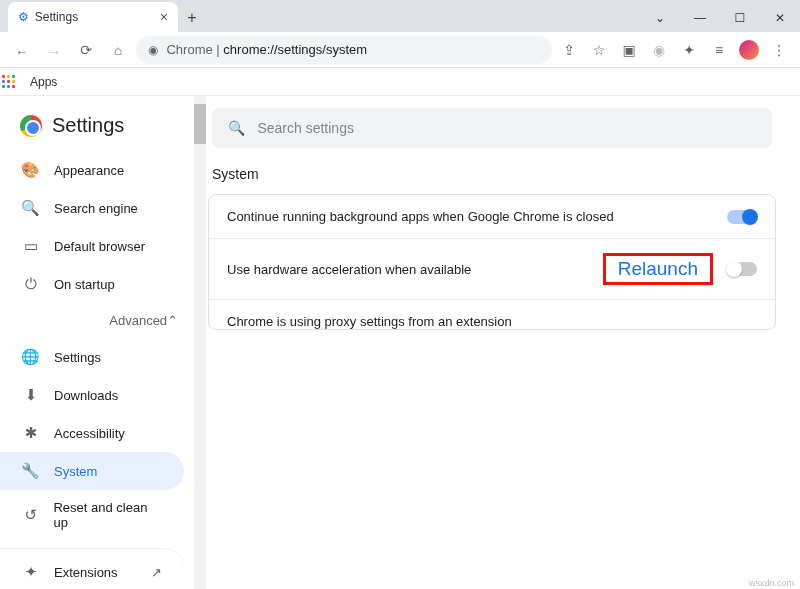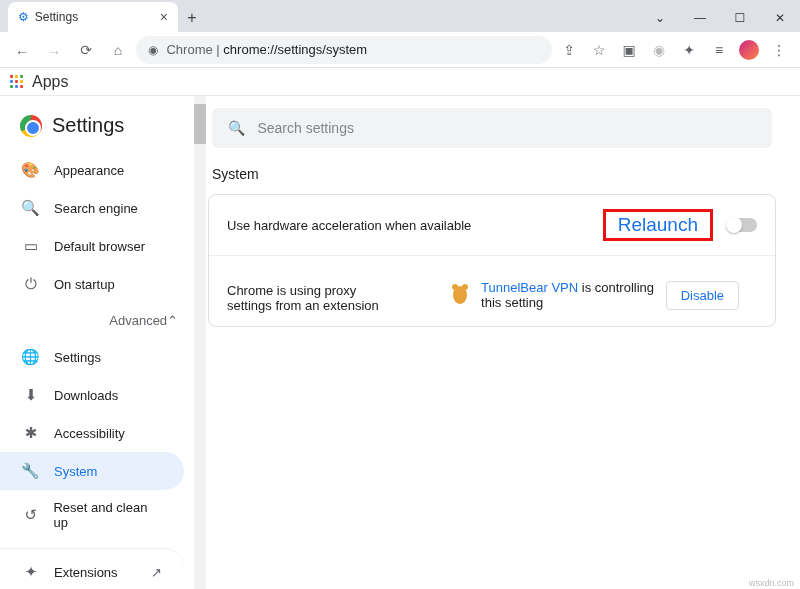--- a/index.html
+++ b/index.html
@@ -19,21 +19,21 @@
 .toolbar .icon-btn.disabled { color: #bbb; }
 .omnibox { flex: 1; height: 28px; background: #f1f3f4; border-radius: 14px; display: flex; align-items: center; padding: 0 12px; gap: 8px; font-size: 13px; color: #5f6368; }
 .omnibox .secure { font-size: 12px; }
 .omnibox .url-prefix { color: #5f6368; }
 .omnibox .url-path { color: #202124; }
 .right-icons { display: flex; align-items: center; gap: 4px; }
 .right-icons .ic { width: 26px; height: 26px; display:flex;align-items:center;justify-content:center; color:#5f6368; font-size:14px; }
 .avatar { width: 20px; height: 20px; border-radius: 50%; background: linear-gradient(135deg,#c28,#f84); }
 
 
-.bookmark-bar { height: 28px; border-bottom: 1px solid #e8e8e8; display: flex; align-items: center; padding: 0 10px; gap: 8px; font-size: 16px; color: #333; }
+.bookmark-bar { height: 28px; border-bottom: 1px solid #e8e8e8; display: flex; align-items: center; padding: 0 2px; gap: 14px; font-size: 12px; color: #333; }
 .apps-dots { width:14px; height:14px; display:grid; grid-template-columns:repeat(3,1fr); gap:1px;}
 .apps-dots span{width:3px;height:3px;border-radius:1px;}
 .apps-dots span:nth-child(1){background:#ea4335}.apps-dots span:nth-child(2){background:#fbbc04}.apps-dots span:nth-child(3){background:#34a853}
 .apps-dots span:nth-child(4){background:#4285f4}.apps-dots span:nth-child(5){background:#ea4335}.apps-dots span:nth-child(6){background:#fbbc04}
 .apps-dots span:nth-child(7){background:#34a853}.apps-dots span:nth-child(8){background:#4285f4}.apps-dots span:nth-child(9){background:#ea4335}
 
 
 .content { display: flex; height: calc(589px - 96px); }
 .sidebar { width: 200px; padding-top: 12px; position: relative; }
 .sidebar-scroll { position:absolute; right:-6px; top:0; bottom:0; width:12px; background:#f1f1f1; }
@@ -192,36 +192,36 @@
   <div class="main">
     <div class="search-box">
       <span>🔍</span>
       <span style="color:#80868b;">Search settings</span>
     </div>
 
     <div class="section-title">System</div>
 
     <div class="card">
       <div class="row">
+        <span>Continue running background apps when Google Chrome is closed</span>
+        <div class="spacer"></div>
+        <div class="toggle on">
+            <div class="knob"></div>
+          </div>
+      </div>
+      <div class="row">
         <span>Use hardware acceleration when available</span>
         <div class="spacer"></div>
         <div class="relaunch-box">
           <span class="relaunch-btn">Relaunch</span>
         </div>
         <div class="toggle off">
             <div class="knob"></div>
           </div>
       </div>
       <div class="row" style="flex-direction:row;align-items:center;padding-bottom:0;">
         <span>Chrome is using proxy settings from an extension</span>
-        <div class="proxy-sub" style="width:100%;">
-          <div class="bear"></div>
-          <span>
-            <span class="link">TunnelBear VPN</span><span> is controlling this setting</span>
-          </span>
-          <div class="btn-outline">Disable</div>
-        </div>
       </div>
     </div>
   </div>
 </div>
 
 <div class="watermark">wsxdn.com</div>
 
 </body></html>

